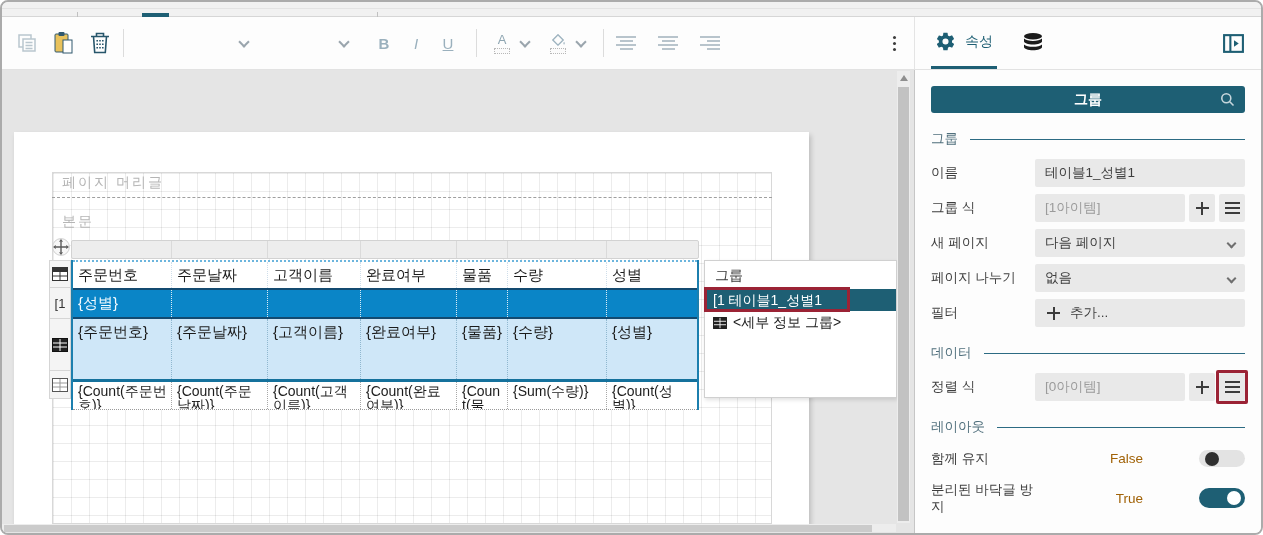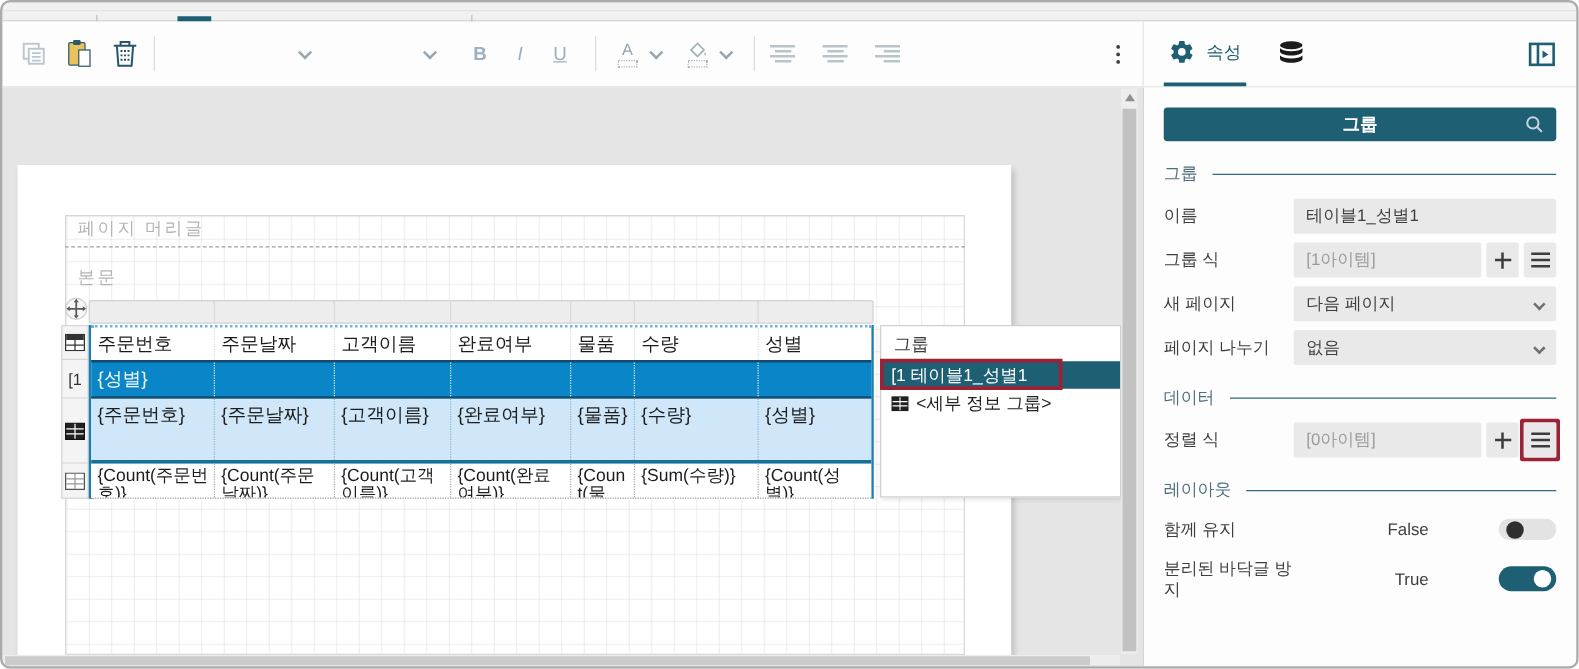--- a/index.html
+++ b/index.html
@@ -70,21 +70,21 @@
   .rh-header { height:28px; } .rh-group { height:31px; } .rh-detail { height:52px; } .rh-footer { height:28px; }
 
   .dtable { position:absolute; left:69px; top:190px; width:628px; font-size:15px; color:#1c1c1c;
             border-left:2px solid #1c7fae; border-right:2px solid #1c7fae; }
   .trow { display:grid; grid-template-columns:99px 96px 93px 96px 51px 99px 90px; }
   .trow .cell { padding:4px 3px 0 5px; overflow:hidden; white-space:nowrap; }
   .row-header { height:28px; background:#fff; border-top:2px dotted #6cb5dd; }
   .row-header .cell { border-right:1px dotted #cfdeea; }
   .row-group { height:31px; background:#0a85c7; color:#f4fbff; border-top:2px solid #134a70; border-bottom:2px solid #134a70; }
   .row-group .cell { border-right:1px dotted rgba(255,255,255,.85); }
-  .row-detail { height:52px; background:#cfe7f8; border-bottom:3px solid #15719c; }
+  .row-detail { height:63px; background:#cfe7f8; border-bottom:3px solid #15719c; }
   .row-detail .cell { border-right:1px dotted #8fb7cf; }
   .row-footer { height:28px; background:#fff; border-bottom:1px dotted #9a9a9a; }
   .row-footer .cell { border-right:1px dotted #a8a8a8; white-space:normal; word-break:break-all;
                       line-height:14px; font-size:14px; padding-top:2px; }
   .trow .cell:last-child { border-right:none; }
 
   
   .popup { position:absolute; left:702px; top:190px; width:193px; height:138px; background:#fff;
            border:1px solid #d0d0d0; box-shadow:1px 2px 4px rgba(0,0,0,.12); font-size:14px; }
   .popup-title { padding:6px 10px 4px; color:#3a3a3a; }
@@ -126,21 +126,21 @@
   .plus { position:relative; width:13px; height:13px; }
   .plus::before { content:""; position:absolute; left:0; top:5.5px; width:13px; height:2px; background:#3c3c3c; }
   .plus::after { content:""; position:absolute; left:5.5px; top:0; width:2px; height:13px; background:#3c3c3c; }
   .burger { display:flex; flex-direction:column; gap:3px; }
   .burger i { width:15px; height:2px; background:#3c3c3c; }
   .red-wrap { border:3px solid #9b2335; border-radius:2px; margin:-3px; }
   .addbtn { display:flex; align-items:center; gap:10px; background:#e9e9e9; border-radius:2px; height:28px;
             padding:0 12px; cursor:pointer; }
   .tglrow { display:grid; grid-template-columns:1fr auto auto; align-items:center; margin:14px 2px 10px;gap:45px; }
   .tglrow .lbl { max-width:110px; line-height:17px; }
-  .tglrow .val { margin-right:11px; color:#404040; }
+  .tglrow .val { margin-right:11px; color:#a16207; }
   .toggle { position:relative; width:46px; height:17px; border-radius:9px; background:#e3e3e3; cursor:pointer; }
   .toggle .knob { position:absolute; top:1.5px; width:14px; height:14px; border-radius:50%; background:#2f2f2f; left:6px; }
   .toggle.on { background:#1e5f74; height:20px; border-radius:10px; }
   .toggle.on .knob { background:#fff; right:4px; left:auto; top:3px; }
 </style>
 </head>
 <body>
 
 <div class="window">
 
@@ -422,20 +422,27 @@
       </div>
 
       <div class="frow">
         <span>페이지 나누기</span>
         <div class="ctl select">
           <span>없음</span>
           <span class="chev"></span>
         </div>
       </div>
 
+      <div class="frow">
+        <span>필터</span>
+        <div class="addbtn">
+          <span class="plus"></span>
+          <span>추가...</span>
+        </div>
+      </div>
 
       <div class="section">
         <span>데이터</span>
         <div class="rule"></div>
       </div>
 
       <div class="frow frow3">
         <span>정렬 식</span>
         <div class="ctl muted">[0아이템]</div>
         <div class="btns">

